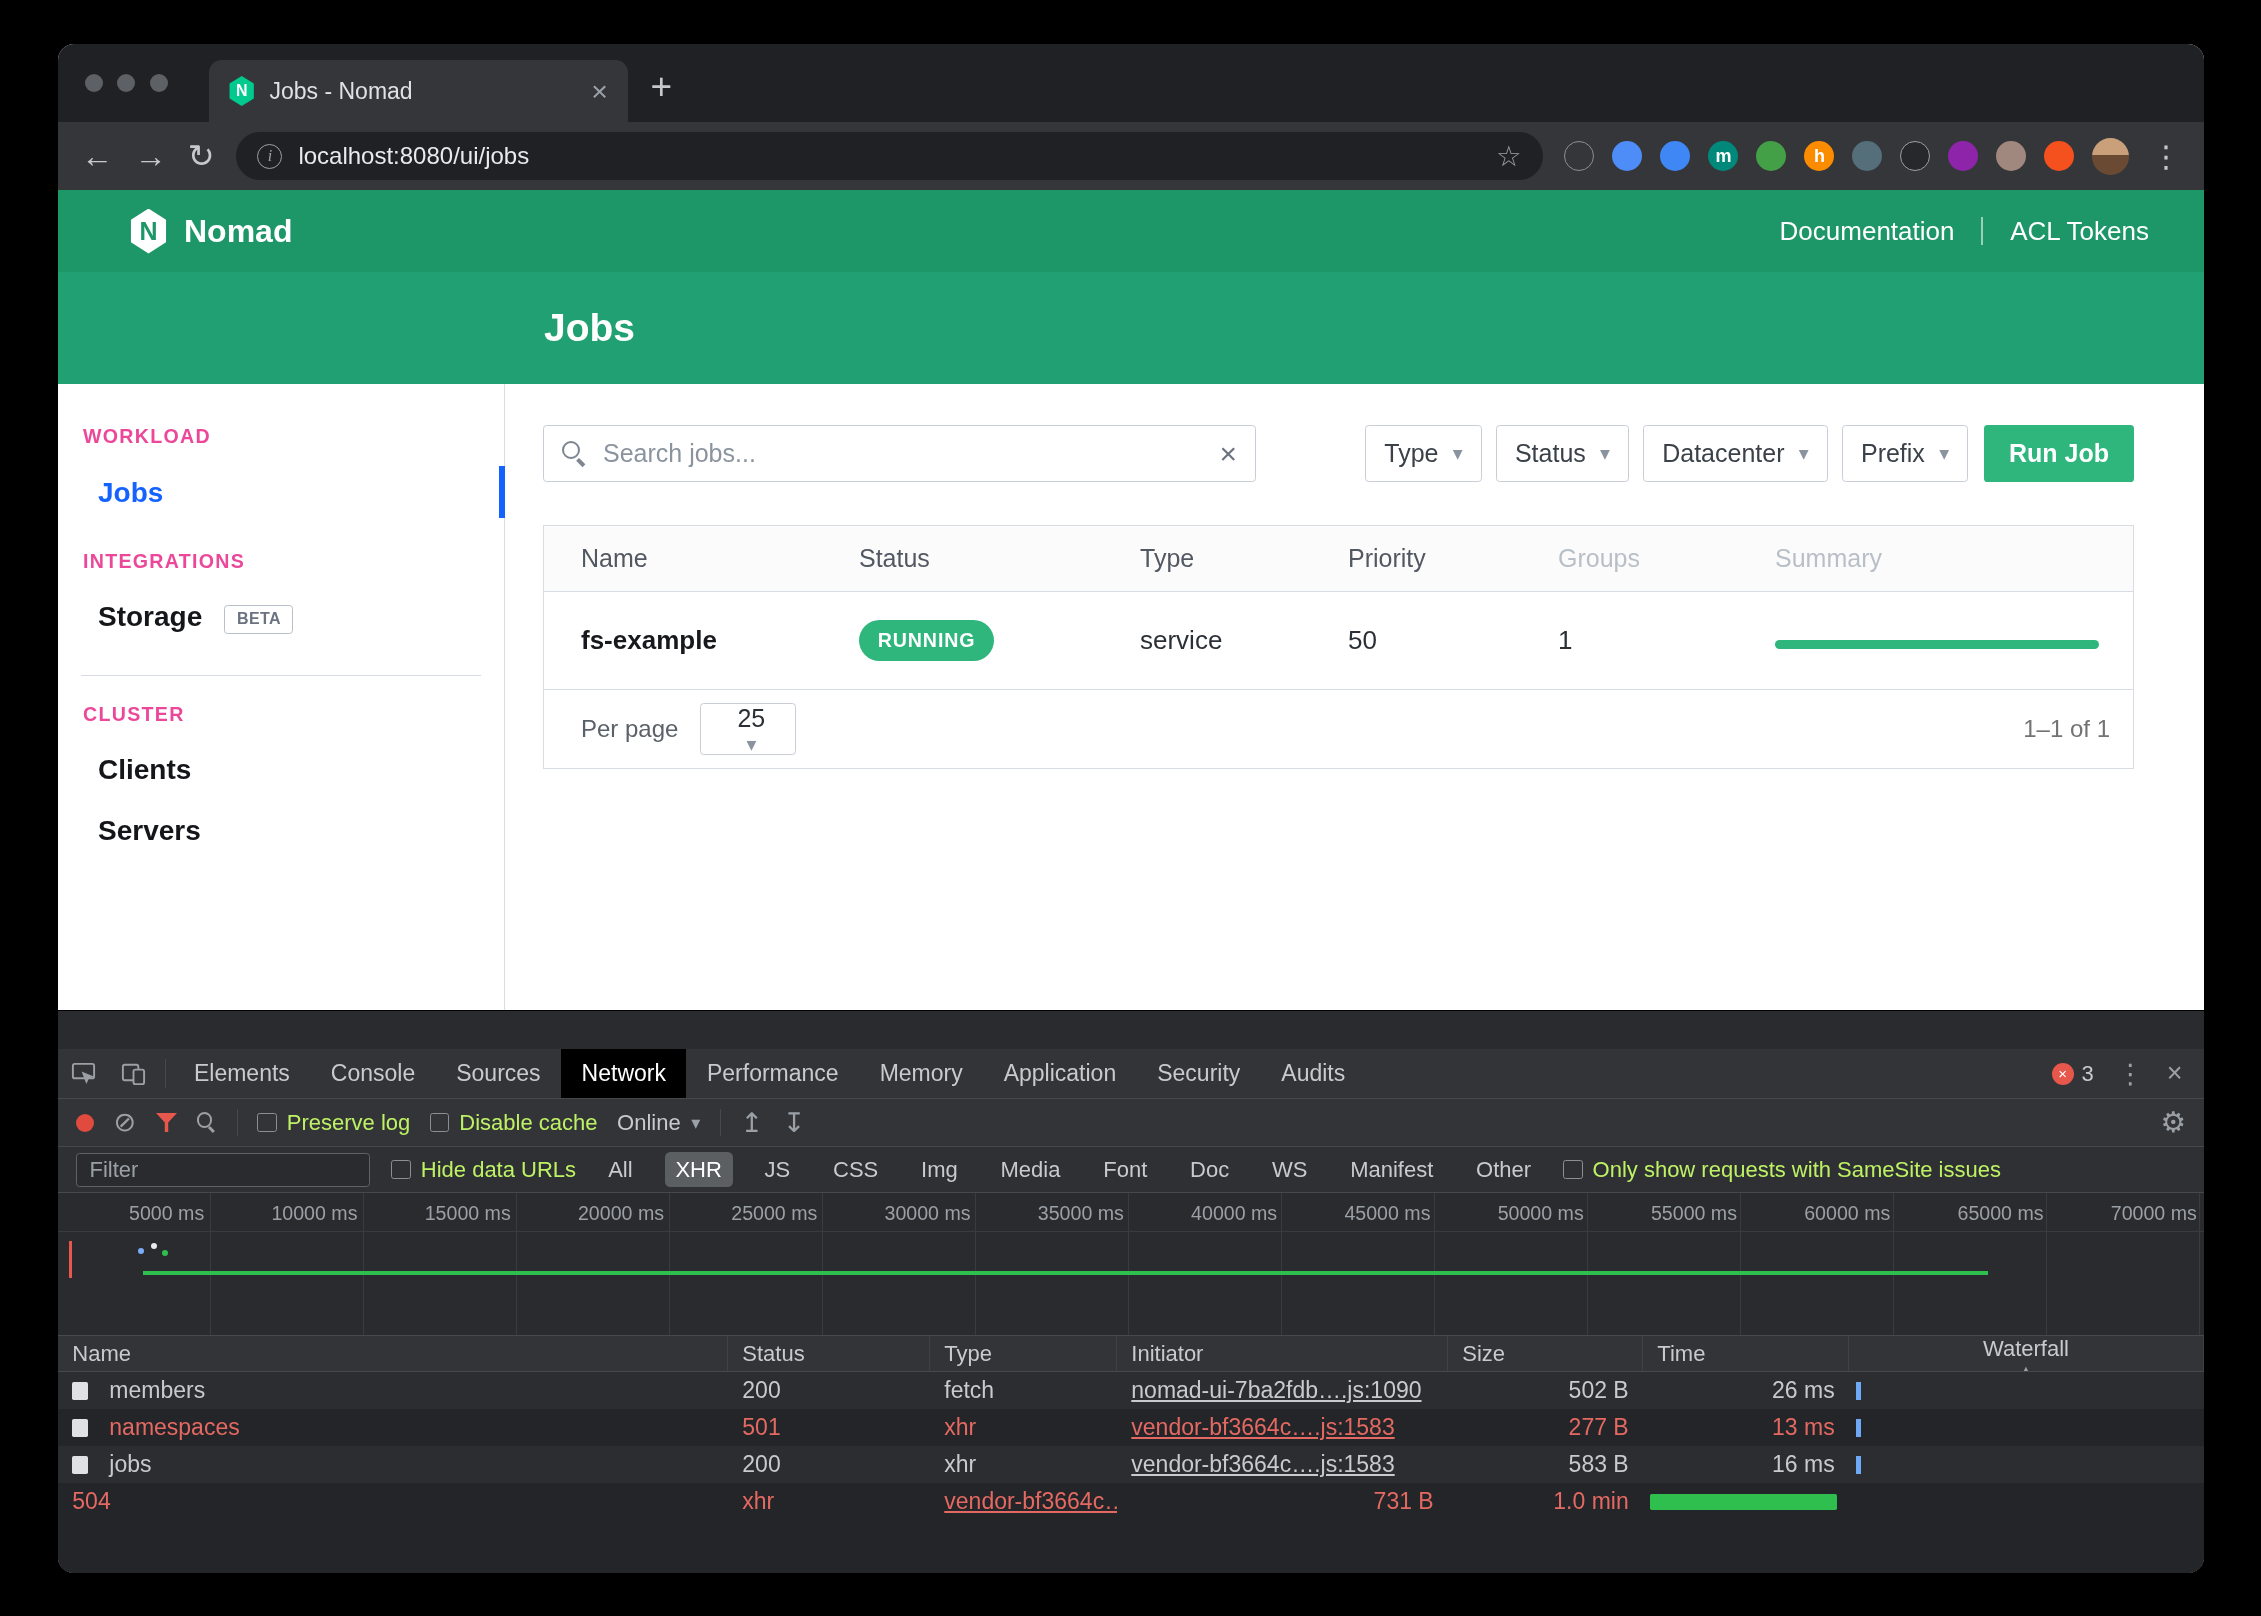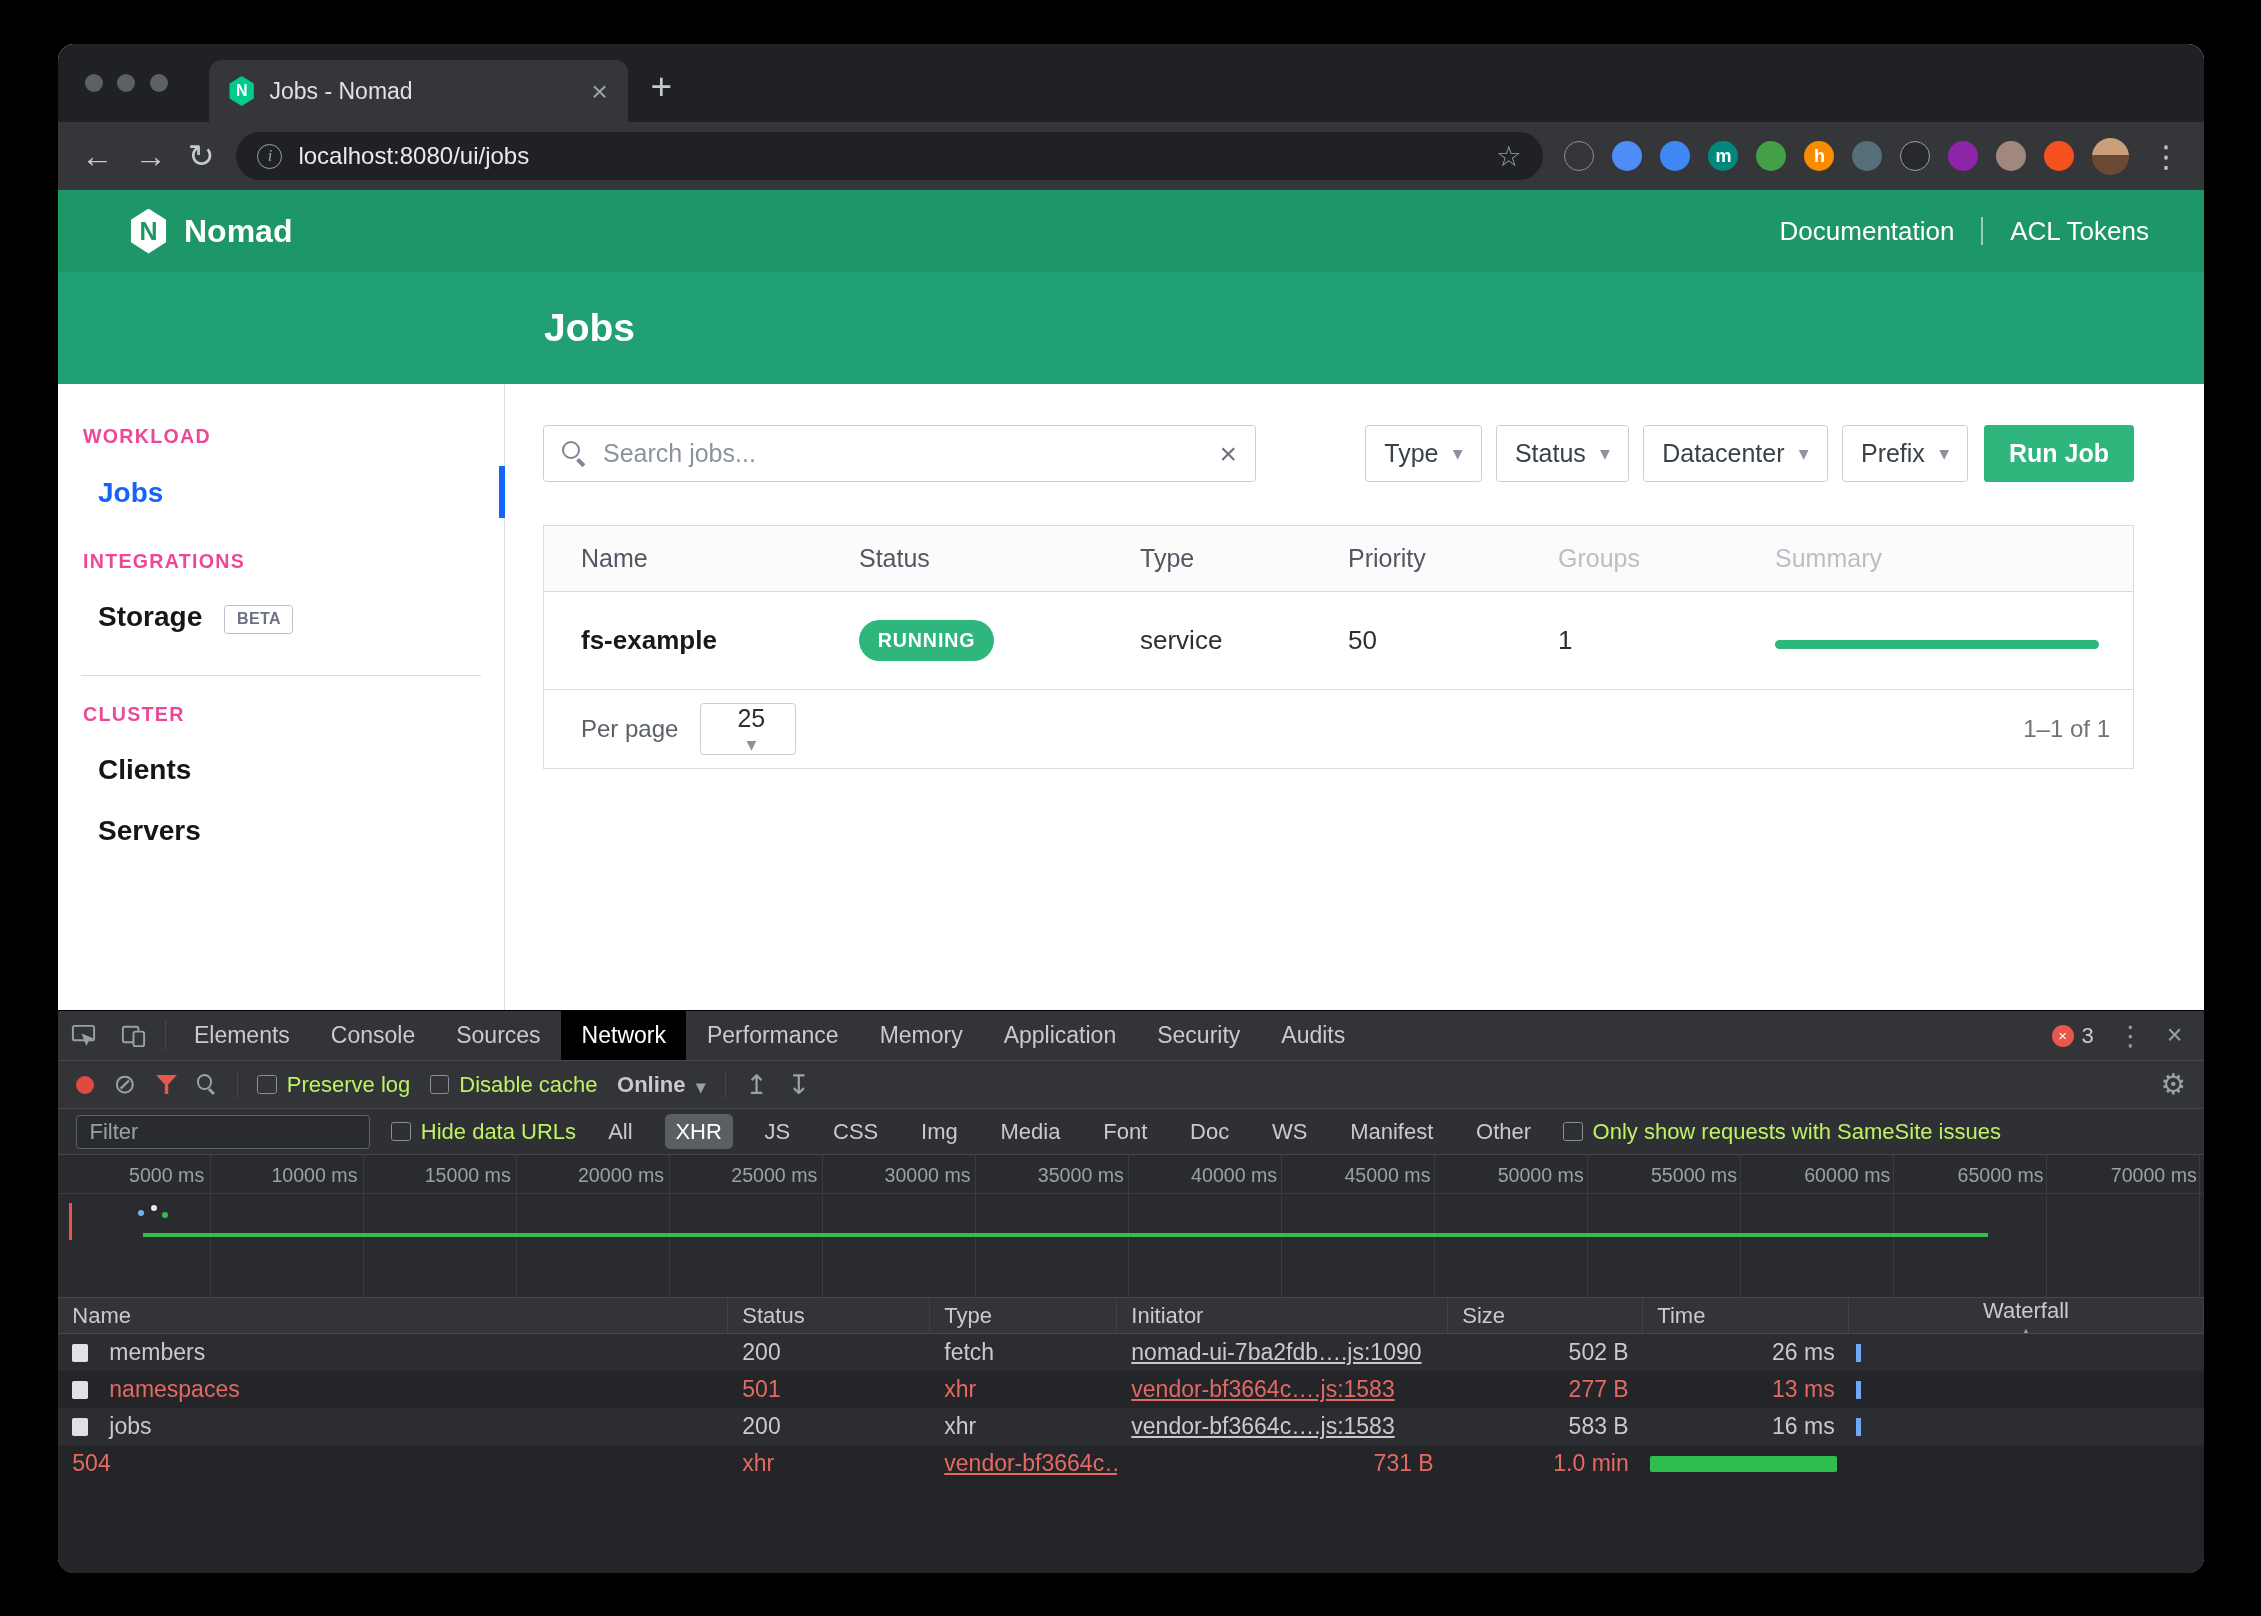--- a/index.html
+++ b/index.html
@@ -106,21 +106,21 @@
                font-size:24px; color:#5b6168; }
   .pp-select { margin-left:21.4px; height:52px; width:96px; border:0.9px solid #c9ced6; border-radius:3.6px;
                display:flex; align-items:center; justify-content:space-between;
                padding:0 12.5px 0 19.6px; font-size:25px; color:#2b3036; background:#fff;flex-direction:column; }
   .range { margin-left:auto; color:#737373; }
 
   
   .devtools { height:563px; background:#2a2b2e; display:flex; flex-direction:column;
               flex:0 0 auto; border-top:0.9px solid #000; color:#c9cacc; }
   .dt-tabs { height:50px; background:#333438; display:flex; align-items:center;
-             border-bottom:0.9px solid #47484c; flex:0 0 auto; }
+             border-bottom:0.9px solid #47484c; flex:0 0 auto;margin-top:38px; }
   .dt-ico-btn { padding:0 11.6px; display:flex; align-items:center; height:100%; }
   .dt-tabsep { width:0.9px; height:28.5px; background:#47484c; margin:0 7.1px; }
   .dt-tab { padding:0 20.5px; height:100%; display:flex; align-items:center;
             font-size:23px; color:#c9cacc; white-space:nowrap; }
   .dt-tab.active { background:#000; color:#fff; }
   .dt-right { margin-left:auto; display:flex; align-items:center; gap:23px; padding-right:21.4px; }
   .err-badge { display:flex; align-items:center; gap:8px; font-size:22px; color:#c9cacc; }
   .err-circle { width:22px; height:22px; border-radius:50%; background:#e8574c; color:#fff;
                 font-size:15px; display:flex; align-items:center; justify-content:center; }
   .dt-kebab, .dt-close { color:#9aa0a6; font-size:27px; }
@@ -131,21 +131,21 @@
   .clear-ico { font-size:27px; color:#9aa0a6; line-height:1; }
   .funnel { width:21.4px; height:19.6px; background:#e8574c;
             clip-path:polygon(0 0,100% 0,58% 50%,58% 100%,42% 100%,42% 50%); }
   .mag-d { width:20.5px; height:20.5px; }
   .mag-d::before { left:0; top:0; width:11.6px; height:11.6px; border:2.7px solid #9aa0a6; }
   .mag-d::after { left:13.4px; top:13.4px; width:7.1px; height:2.7px; background:#9aa0a6; }
   .vsep { width:0.9px; height:27px; background:#47484c; }
   .cbwrap { display:flex; align-items:center; gap:9.8px; }
   .cb { width:19.6px; height:19.6px; border:1.8px solid #8a8f94; border-radius:2.7px; flex:0 0 auto; }
   .cb-label { font-size:22px; color:#bef264; white-space:nowrap; }
-  .online { display:flex; align-items:flex-end; gap:10.7px; font-size:22px;font-weight:bold; }
+  .online { display:flex; align-items:center; gap:10.7px; font-size:22px; }
   .caret-d { color:#9aa0a6; font-size:18px; }
   .updown { font-size:27px; color:#9aa0a6; }
   .gear { margin-left:auto; font-size:28.5px; color:#9aa0a6; }
 
   .dt-filterrow { height:46px; display:flex; align-items:center; gap:21.4px; padding:0 18px;
                   border-bottom:0.9px solid #47484c; background:#2f3034; flex:0 0 auto; }
   .filter-input { width:294px; height:34px; border:0.9px solid #5f6368; border-radius:3.6px;
                   background:#2a2b2e; color:#9aa0a6; font-size:22px;
                   display:flex; align-items:center; padding:0 12.5px; }
   .chip { font-size:22px; color:#c9cacc; padding:4.5px 10.7px; border-radius:5.3px; white-space:nowrap; }

